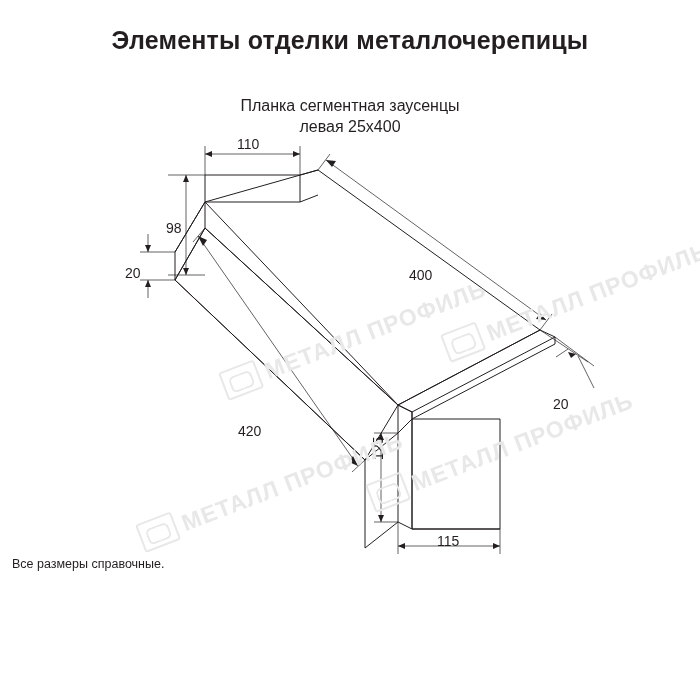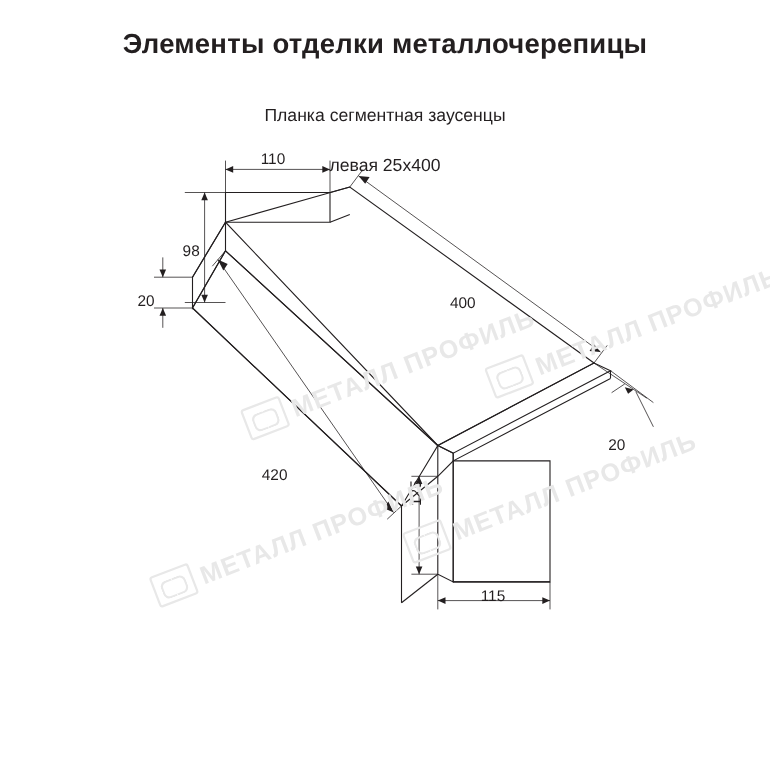--- a/index.html
+++ b/index.html
@@ -35,21 +35,21 @@
   .subtitle {
     position: absolute;
     left: 0;
     top: 95px;
     width: 700px;
     text-align: center;
     font-size: 16px;
     line-height: 21px;
     color: #231f20;
   }
-  .subtitle .line2 { display: block; margin-top: 24px; }
+  .subtitle .line2 { display: block; }
   .footer {
     position: absolute;
     left: 12px;
     bottom: 14px;
     width: 660px;
     font-size: 12.5px;
     line-height: 19px;
     color: #231f20;
   }
   .drawing {
@@ -216,15 +216,16 @@
       <text class="dimtext" x="125" y="148">20</text>
       <text class="dimtext" x="409" y="150">400</text>
       <text class="dimtext" x="553" y="279">20</text>
       <text class="dimtext" x="383" y="330" transform="rotate(-90 383 330)">125</text>
       <text class="dimtext" x="238" y="306">420</text>
       <text class="dimtext" x="437" y="416">115</text>
     </svg>
   </div>
 
   <div class="footer">
+    <div>Все размеры справочные.</div>
   </div>
 
 </div>
 
 </body></html>

